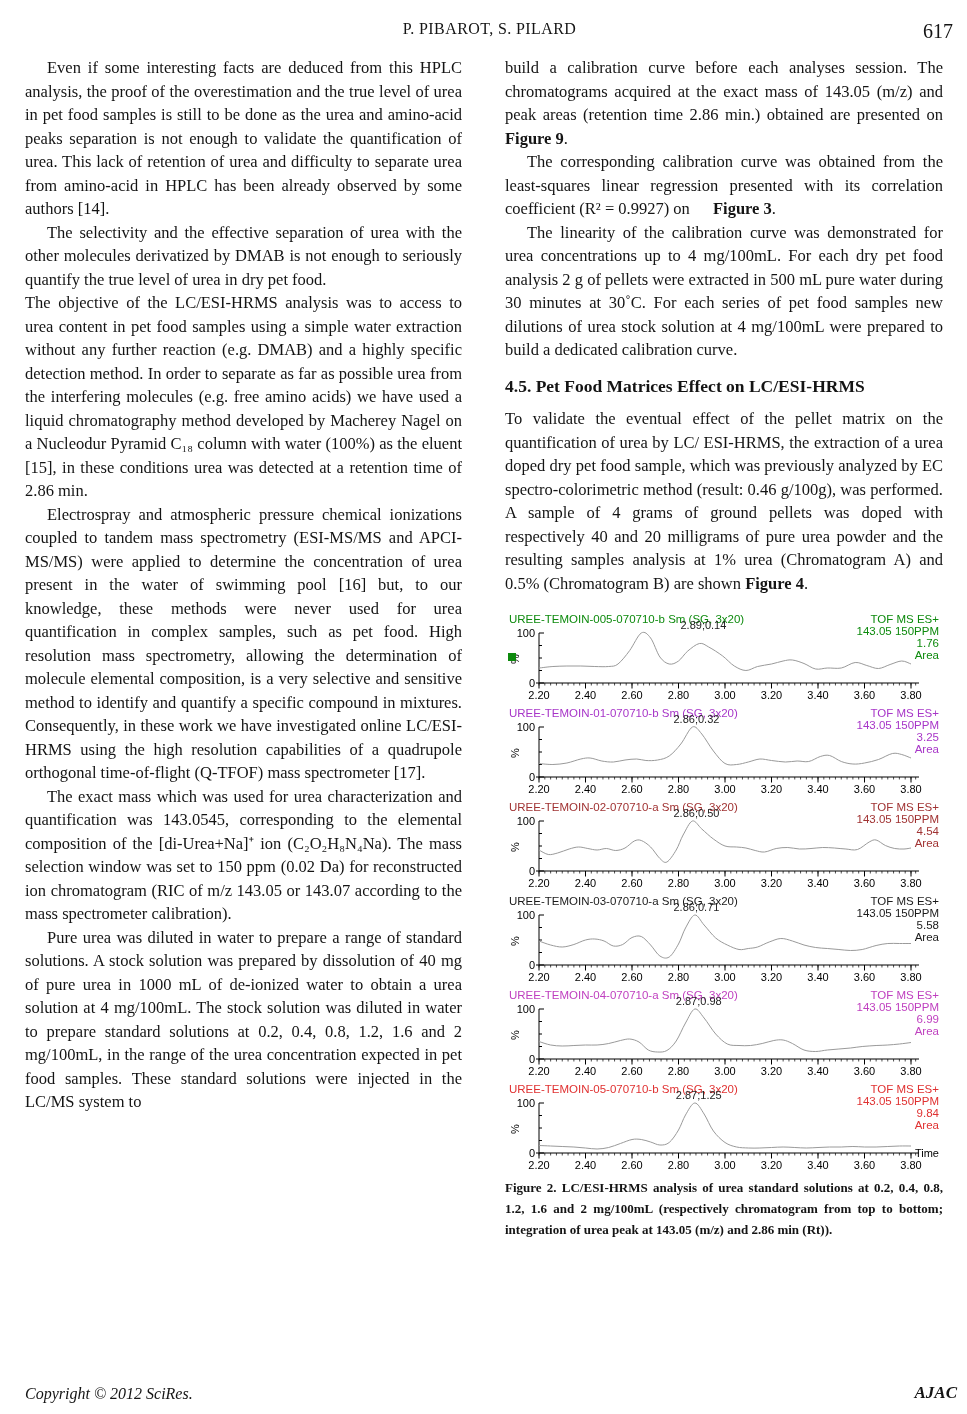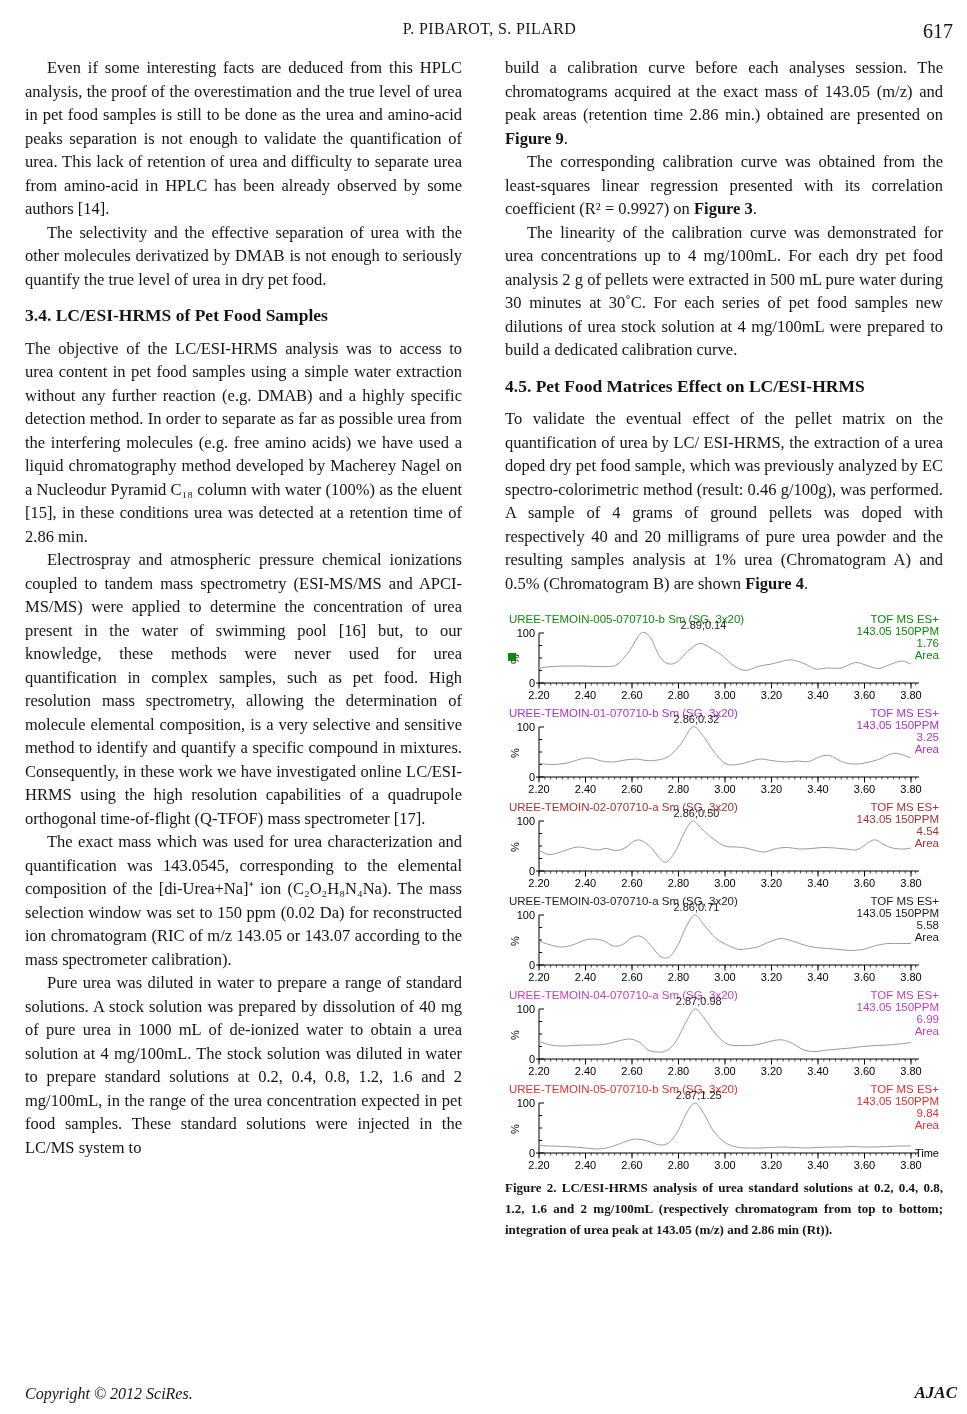--- a/index.html
+++ b/index.html
@@ -25,30 +25,29 @@
 <body>
 
 <div class="page">
 
   <div class="header-authors">P. PIBAROT, S. PILARD</div>
   <div class="page-number">617</div>
 
   <div class="col col-left">
     <p><span>Even if some interesting facts are deduced from this HPLC analysis, the proof of the overestimation and the true level of urea in pet food samples is still to be done as the urea and amino-acid peaks separation is not enough to validate the quantification of urea. This lack of retention of urea and difficulty to separate urea from amino-acid in HPLC has been already observed by some authors [14].</span></p>
     <p><span>The selectivity and the effective separation of urea with the other molecules derivatized by DMAB is not enough to seriously quantify the true level of urea in dry pet food.</span></p>
-    <div class="sec-heading">3.4. LC/ESI-HRMS of Pet Food Samples</div>
     <p class="noindent"><span>The objective of the LC/ESI-HRMS analysis was to access to urea content in pet food samples using a simple water extraction without any further reaction (e.g. DMAB) and a highly specific detection method. In order to separate as far as possible urea from the interfering molecules (e.g. free amino acids) we have used a liquid chromatography method developed by Macherey Nagel on a Nucleodur Pyramid C₁₈ column with water (100%) as the eluent [15], in these conditions urea was detected at a retention time of 2.86 min.</span></p>
     <p><span>Electrospray and atmospheric pressure chemical ionizations coupled to tandem mass spectrometry (ESI-MS/MS and APCI-MS/MS) were applied to determine the concentration of urea present in the water of swimming pool [16] but, to our knowledge, these methods were never used for urea quantification in complex samples, such as pet food. High resolution mass spectrometry, allowing the determination of molecule elemental composition, is a very selective and sensitive method to identify and quantify a specific compound in mixtures. Consequently, in these work we have investigated online LC/ESI-HRMS using the high resolution capabilities of a quadrupole orthogonal time-of-flight (Q-TFOF) mass spectrometer [17].</span></p>
     <p><span>The exact mass which was used for urea characterization and quantification was 143.0545, corresponding to the elemental composition of the [di-Urea+Na]⁺ ion (C₂O₂H₈N₄Na). The mass selection window was set to 150 ppm (0.02 Da) for reconstructed ion chromatogram (RIC of m/z 143.05 or 143.07 according to the mass spectrometer calibration).</span></p>
     <p><span>Pure urea was diluted in water to prepare a range of standard solutions. A stock solution was prepared by dissolution of 40 mg of pure urea in 1000 mL of de-ionized water to obtain a urea solution at 4 mg/100mL. The stock solution was diluted in water to prepare standard solutions at 0.2, 0.4, 0.8, 1.2, 1.6 and 2 mg/100mL, in the range of the urea concentration expected in pet food samples. These standard solutions were injected in the LC/MS system to</span></p>
   </div>
 
   <div class="col col-right">
     <p class="noindent"><span>build a calibration curve before each analyses session. The chromatograms acquired at the exact mass of 143.05 (m/z) and peak areas (retention time 2.86 min.) obtained are presented on </span><span style="font-weight: bold;">Figure 9</span><span>.</span></p>
-    <p><span>The corresponding calibration curve was obtained from the least-squares linear regression presented with its correlation coefficient (R² = 0.9927) on </span><span style="font-weight: bold;">Figure 3</span><span>.</span></p>
+    <p><span>The corresponding calibration curve was obtained from the least-squares linear regression presented with its correlation coefficient (R² = 0.9927) on </span><span style="font-weight: bold; margin-left: 19px;">Figure 3</span><span>.</span></p>
     <p><span>The linearity of the calibration curve was demonstrated for urea concentrations up to 4 mg/100mL. For each dry pet food analysis 2 g of pellets were extracted in 500 mL pure water during 30 minutes at 30˚C. For each series of pet food samples new dilutions of urea stock solution at 4 mg/100mL were prepared to build a dedicated calibration curve.</span></p>
     <div class="sec-heading">4.5. Pet Food Matrices Effect on LC/ESI-HRMS</div>
     <p class="noindent"><span>To validate the eventual effect of the pellet matrix on the quantification of urea by LC/ ESI-HRMS, the extraction of a urea doped dry pet food sample, which was previously analyzed by EC spectro-colorimetric method (result: 0.46 g/100g), was performed. A sample of 4 grams of ground pellets was doped with respectively 40 and 20 milligrams of pure urea powder and the resulting samples analysis at 1% urea (Chromatogram A) and 0.5% (Chromatogram B) are shown </span><span style="font-weight: bold;">Figure 4</span><span>.</span></p>
     <div class="figure-block" id="figure-block">
         <svg width="438" height="94" viewBox="0 0 438 94">
           <text x="4" y="10" font-size="11.5" font-family="&quot;Liberation Sans&quot;, sans-serif" fill="#0d8a0d">UREE-TEMOIN-005-070710-b Sm (SG, 3x20)</text>
           <text x="434" y="10" font-size="11.5" font-family="&quot;Liberation Sans&quot;, sans-serif" fill="#0d8a0d" text-anchor="end">TOF MS ES+</text>
           <text x="434" y="22" font-size="11.5" font-family="&quot;Liberation Sans&quot;, sans-serif" fill="#0d8a0d" text-anchor="end">143.05 150PPM</text>
           <text x="434" y="34" font-size="11.5" font-family="&quot;Liberation Sans&quot;, sans-serif" fill="#0d8a0d" text-anchor="end">1.76</text>
           <text x="434" y="46" font-size="11.5" font-family="&quot;Liberation Sans&quot;, sans-serif" fill="#0d8a0d" text-anchor="end">Area</text>

